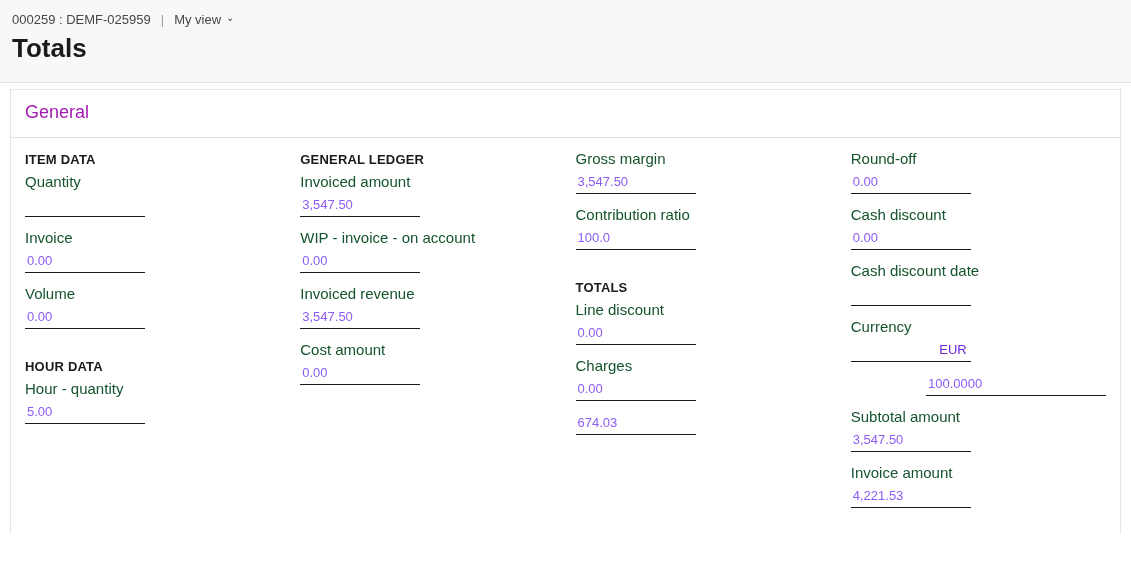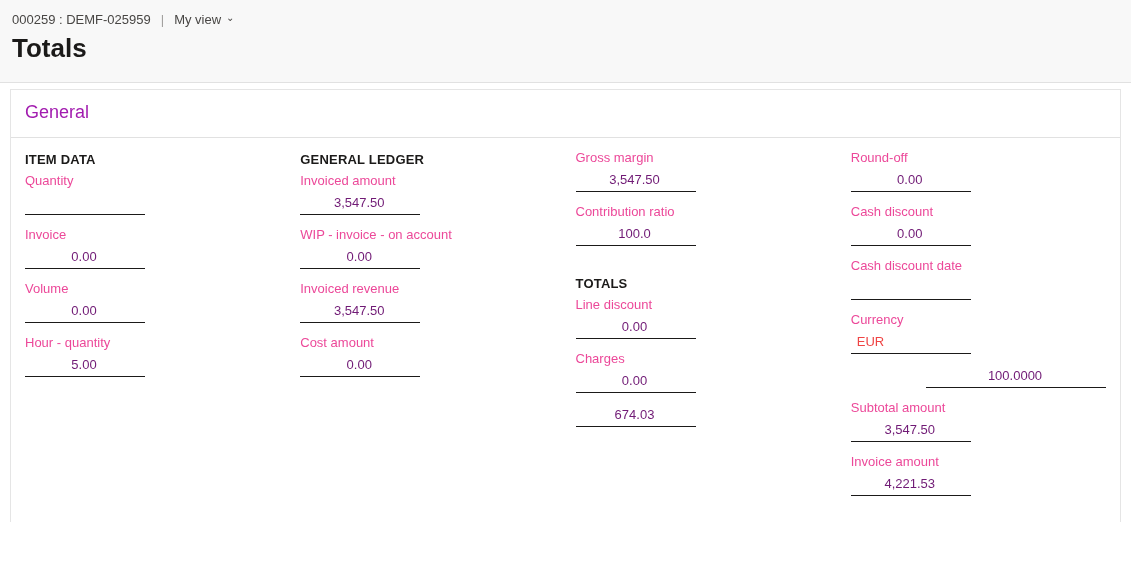--- a/index.html
+++ b/index.html
@@ -80,41 +80,41 @@
       margin-top: 2px;
     }
     .section-heading.gap-top {
       margin-top: 30px;
     }
     .field {
       margin-bottom: 12px;
     }
     .field-label {
       display: block;
-      font-size: 13px;
-      color: #ec4899;
+      font-size: 15px;
+      color: #14532d;
       margin-bottom: 5px;
     }
     .field-value {
       display: block;
       width: 120px;
-      text-align: center;
-      font-size: 13px;
-      color: #701a75;
+      text-align: left;
+      font-size: 13px;
+      color: #8b5cf6;
       padding: 2px 4px 4px 2px;
       border: none;
       border-bottom: 1px solid #1b1a19;
       background: transparent;
     }
     .field-value.empty {
       min-height: 22px;
     }
     .field-value.link {
-      text-align: left;
-      color: #ef4444;
+      text-align: right;
+      color: #6d28d9;
       padding-left: 6px;
     }
   </style>
 </head>
 <body>
 
 <div class="page-header">
   <div class="breadcrumb-row">
     <span>000259 : DEMF-025959</span>
     <span class="breadcrumb-sep">|</span>
@@ -142,20 +142,21 @@
       <div class="field">
         <span class="field-label">Invoice</span>
         <span class="field-value">0.00</span>
       </div>
 
       <div class="field">
         <span class="field-label">Volume</span>
         <span class="field-value">0.00</span>
       </div>
 
+      <div class="section-heading gap-top">HOUR DATA</div>
 
       <div class="field">
         <span class="field-label">Hour - quantity</span>
         <span class="field-value">5.00</span>
       </div>
     </div>
 
     <div class="col">
       <div class="section-heading">GENERAL LEDGER</div>
 

